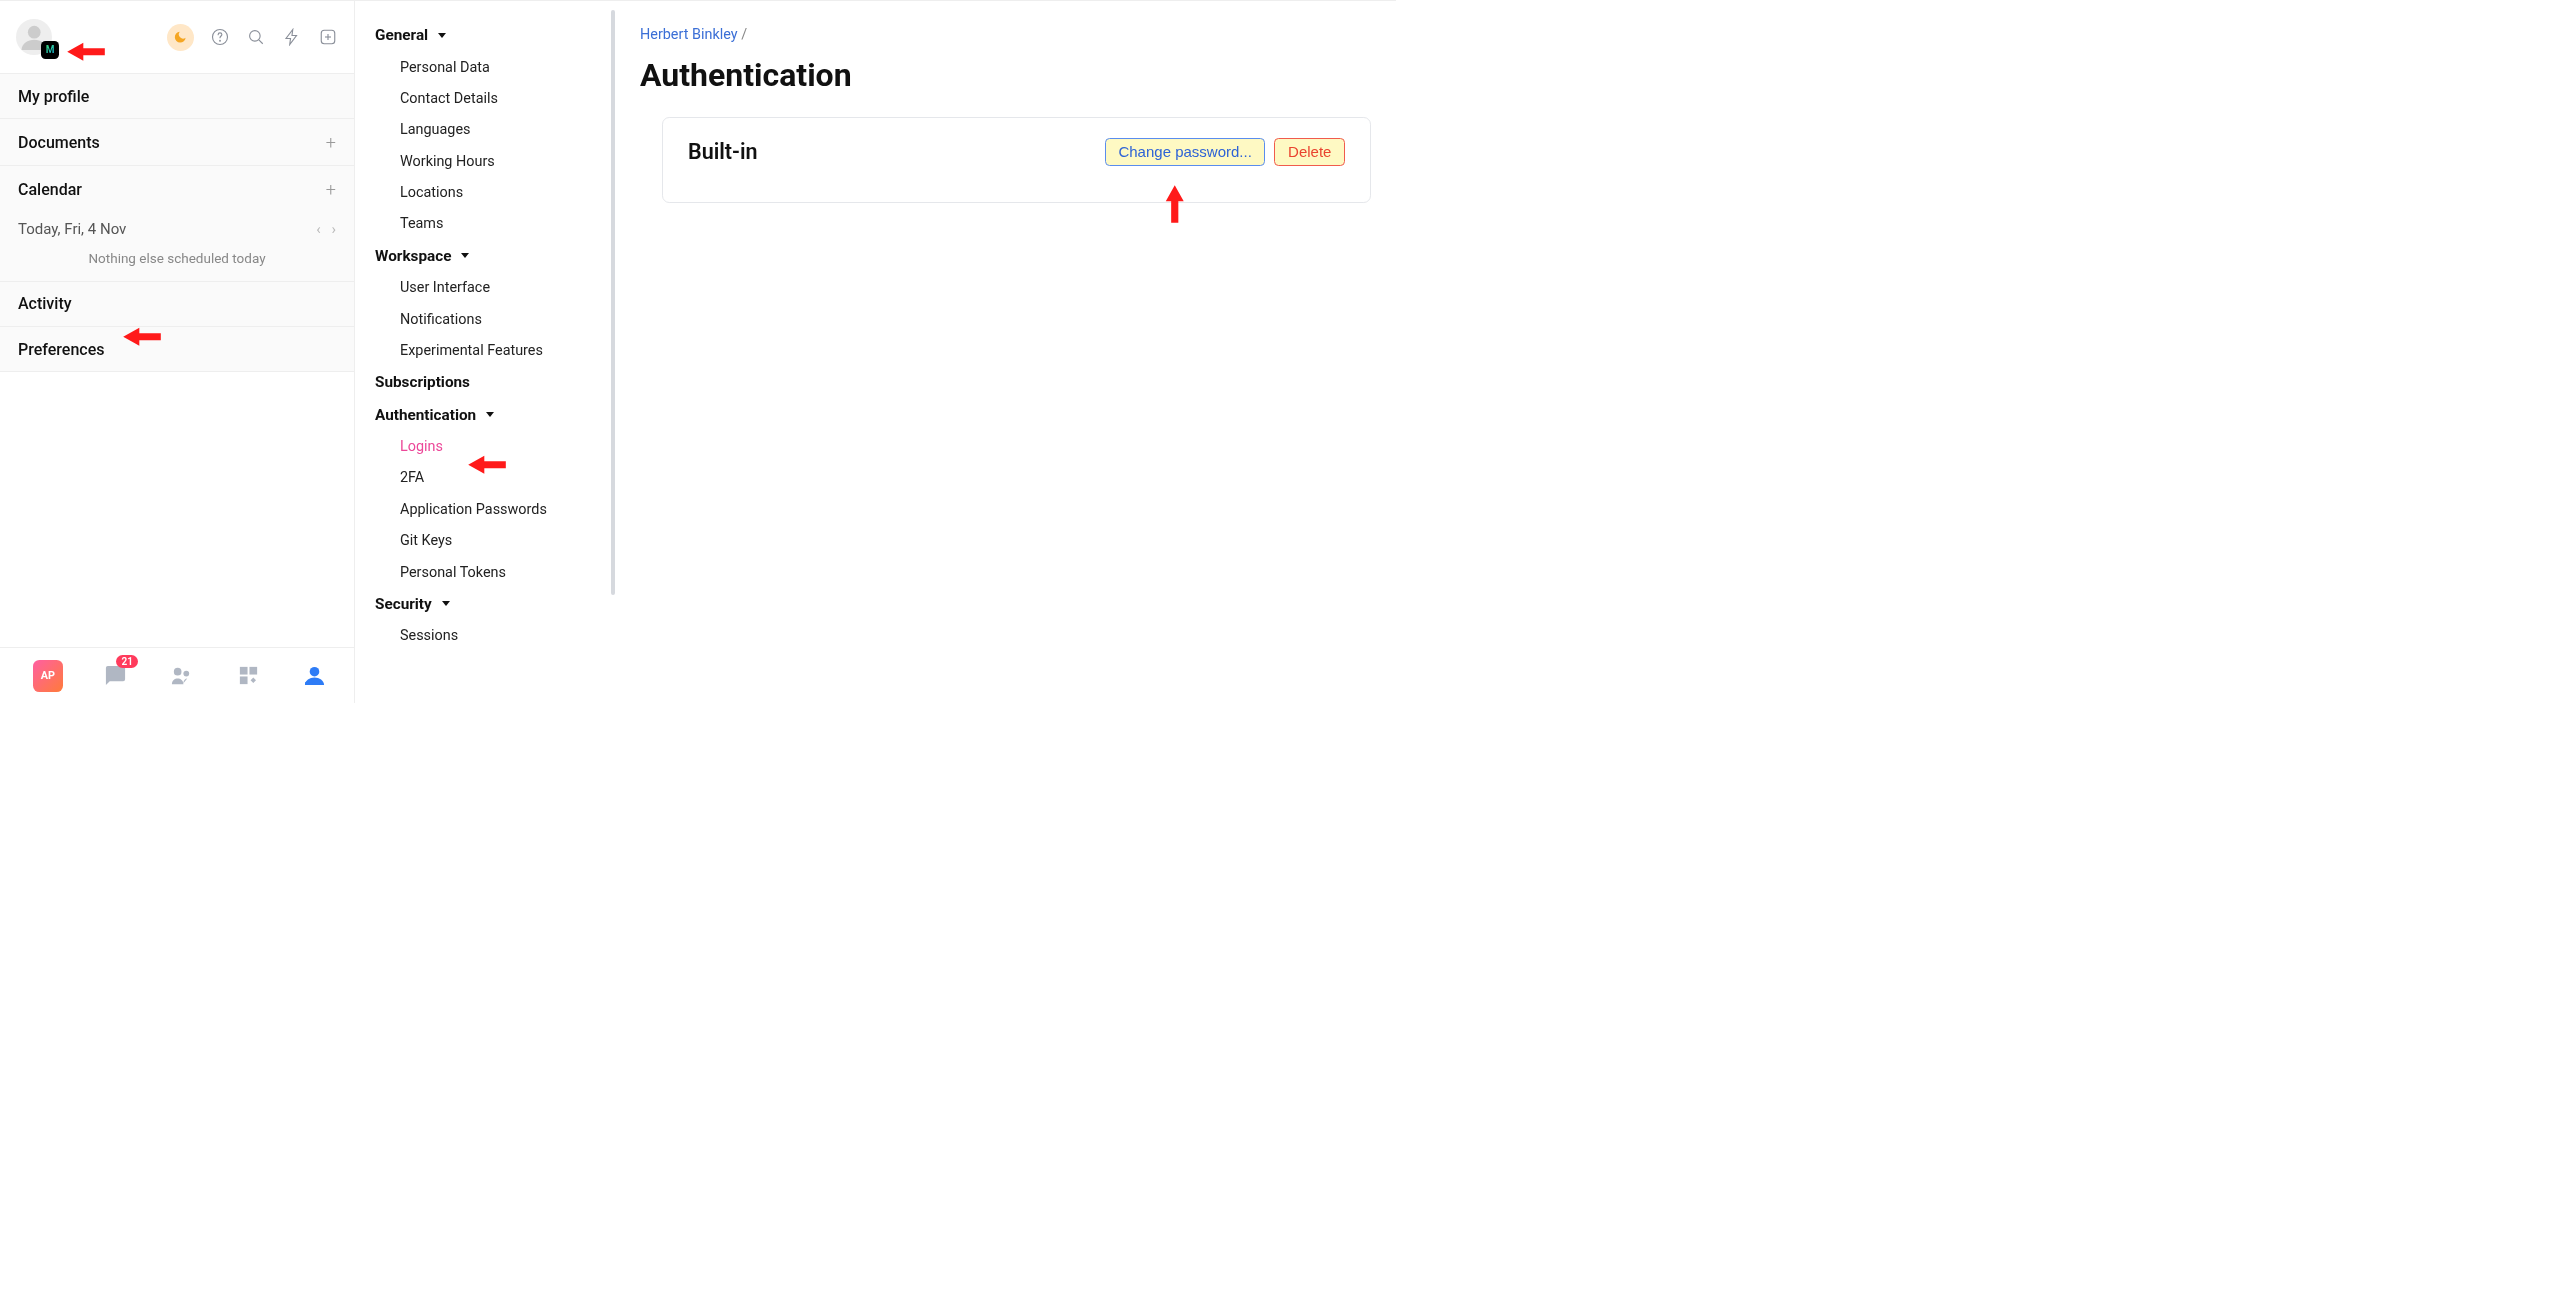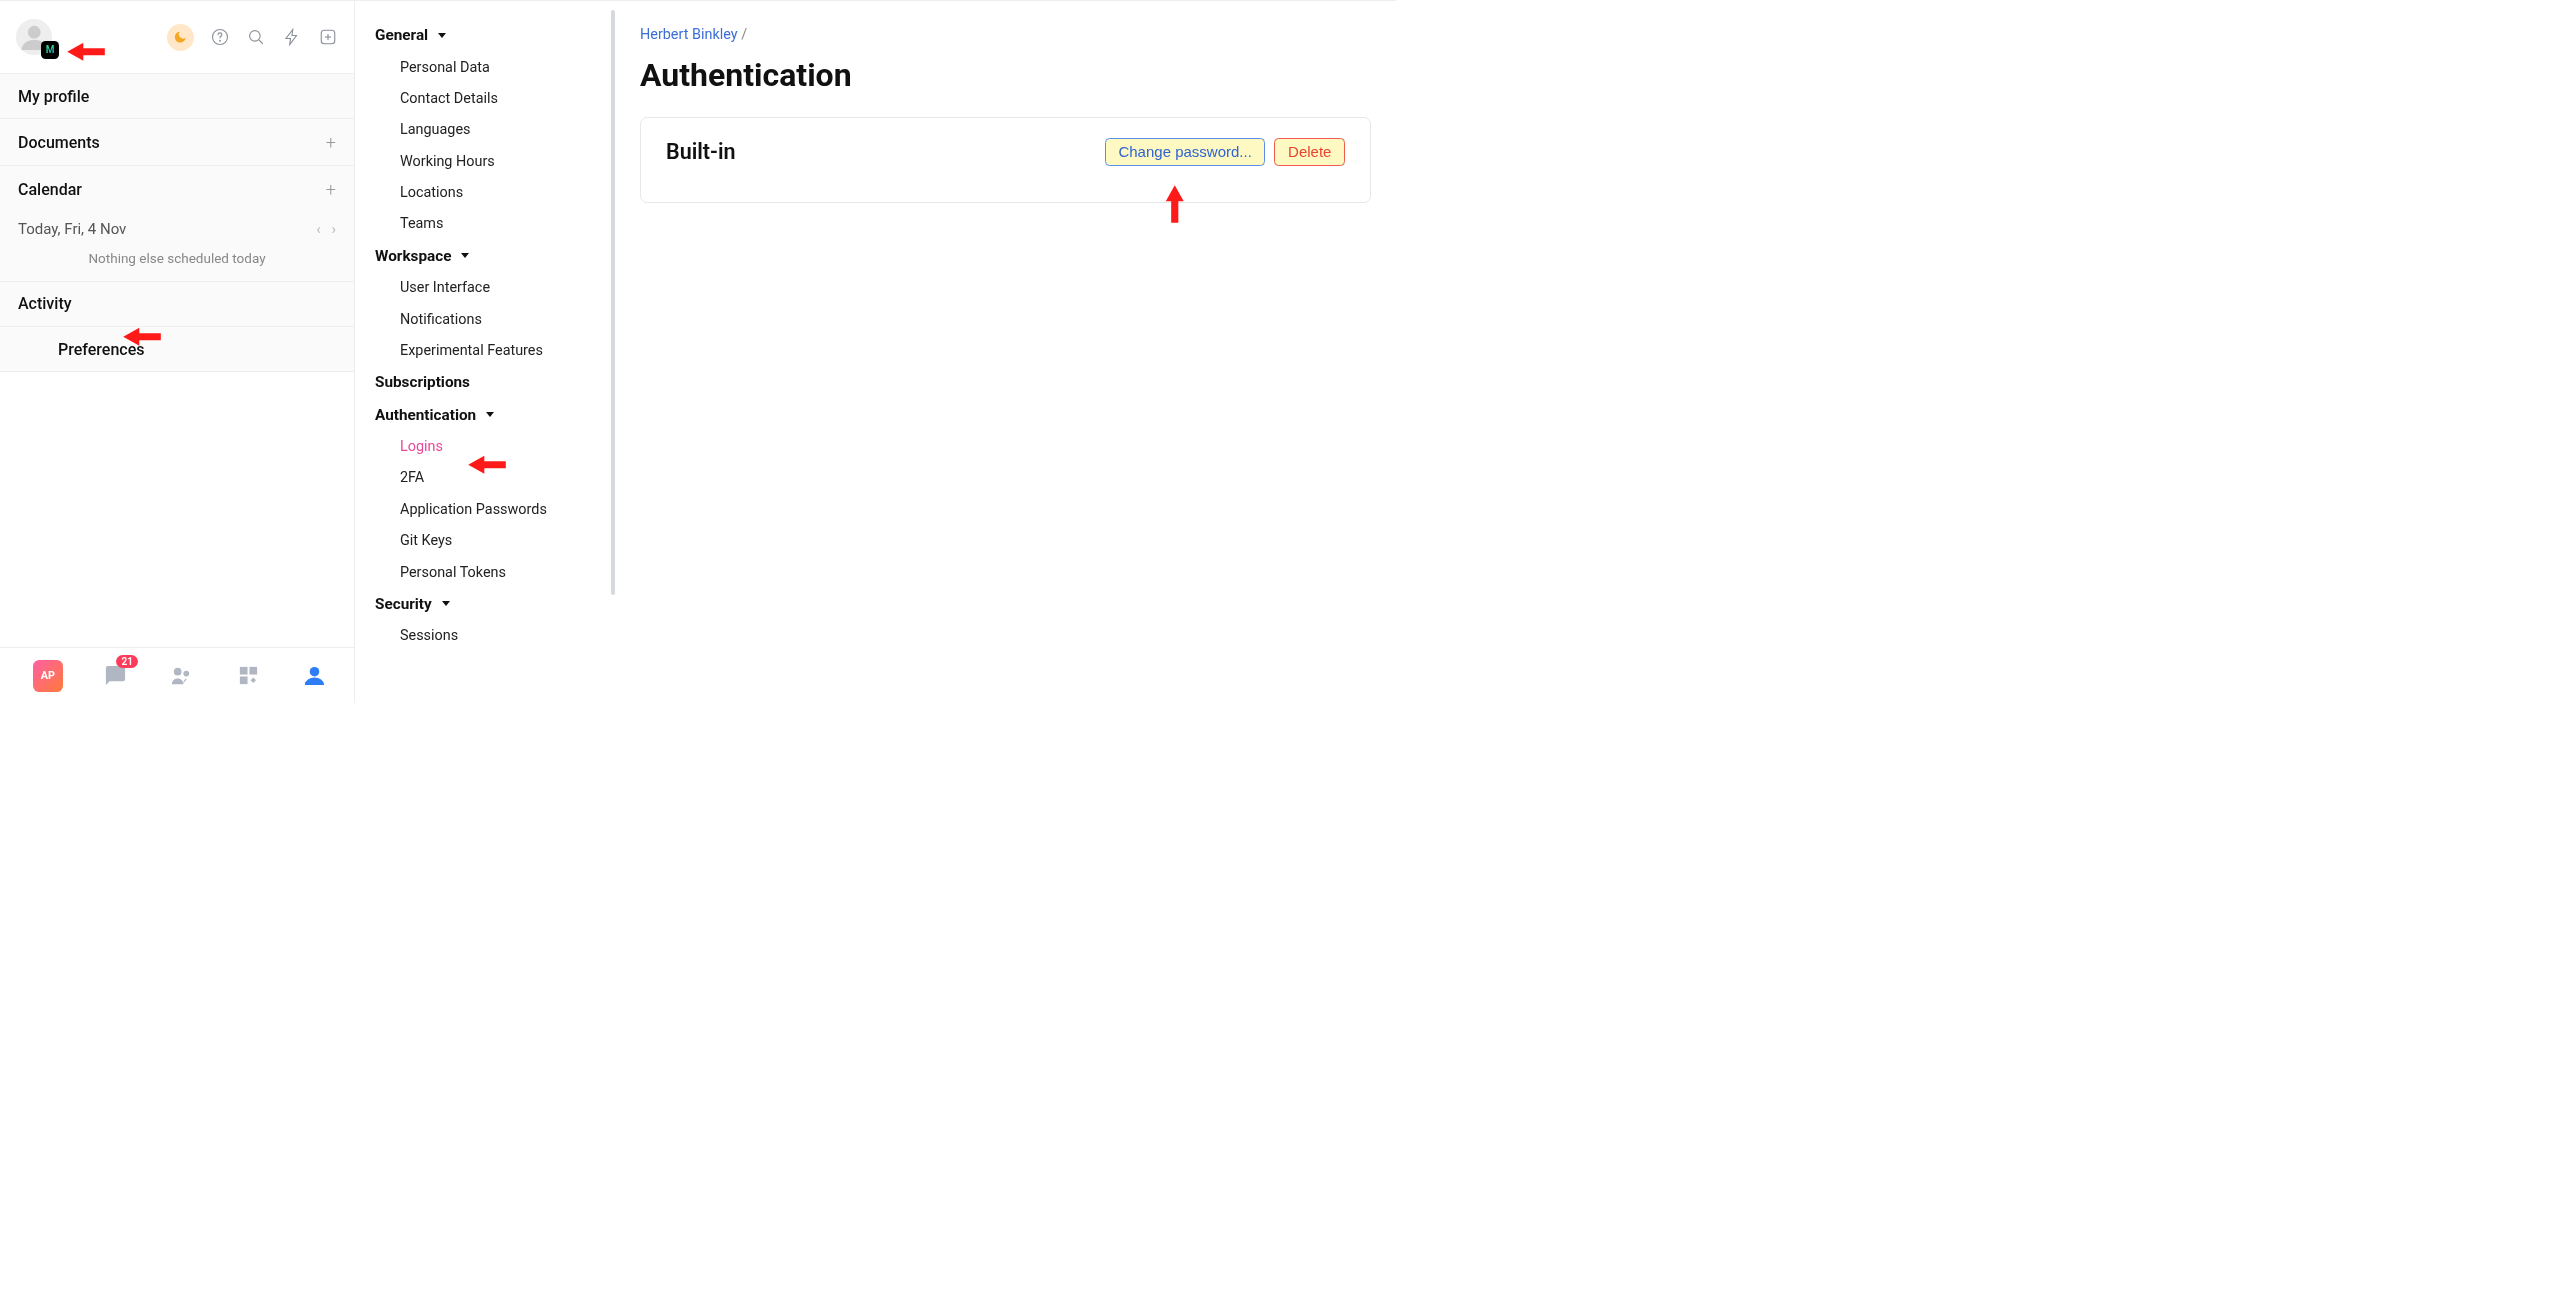--- a/index.html
+++ b/index.html
@@ -47,21 +47,21 @@
 
 .mid-group-title { font-weight:700; font-size:15.3px; padding:7.2px 20px; display:flex; align-items:center; gap:7.2px; cursor:pointer;}
 .caret { display:inline-block; width:0;height:0; border-left:4.5px solid transparent;border-right:4.5px solid transparent;border-top:5.4px solid #111; margin-left:2.7px;}
 .mid-item { font-size:14.4px; padding:7.2px 20px 7.2px 45px; cursor:pointer; color:#222;}
 .mid-item.active { color:#ec4899;}
 .mid-scroll-indicator{position:absolute;right:0;top:9px;bottom:9px;width:4.5px;background:#d6d9de;border-radius:2.7px;bottom:108px;}
 
 .breadcrumb { font-size:14.4px; color:#3b6fd6; margin-bottom:12.6px;}
 .breadcrumb .sep{ color:#888; }
 .page-title { font-size:32px; font-weight:700; margin-bottom:23px;}
-.card { border:0.9px solid #e5e7eb; border-radius:7.2px; padding:20px 25px; max-width:745px;}
+.card { border:0.9px solid #e5e7eb; border-radius:7.2px; padding:20px 25px; max-width:745px;margin-left:22px;}
 .card-head { display:flex; align-items:center; gap:9px; margin-bottom:16px;}
 .card-title { font-size:21.5px; font-weight:600; flex:1;}
 .btn { border-radius:4.5px; padding:4.5px 12.6px; font-size:15px; cursor:pointer; background:#fef9c3;}
 .btn-primary { border:0.9px solid #5a8dee; color:#2e63d6;}
 .btn-danger { border:0.9px solid #f05b4d; color:#e9432f;}
 .kv { display:flex; gap:36px; font-size:14.4px;}
 .kv .k { color:#8a8f99; width:126px; flex-shrink:0;}
 .kv .v { color:#222; line-height:1.6; max-width:359px;}
 
 .arrow-annot { position:absolute; color:#ff1a1a; pointer-events:none; z-index:30;}
@@ -143,21 +143,21 @@
           <span>›</span>
         </span>
       </div>
       <div class="cal-empty">Nothing else scheduled today</div>
     </div>
     <div class="side-section" style="border-top:none;">
       <div class="side-row">
           <span>Activity</span>
         </div>
     </div>
-    <div class="side-section" style="border-top:none;padding-left:40px;">
+    <div class="side-section" style="border-top:none;">
       <div class="side-row">
           <span>Preferences</span>
         </div>
     </div>
 
     <div class="bottom-bar">
       <div class="bb-item bb-ap">
           <span>AP</span>
         </div>
       <div class="bb-item">

